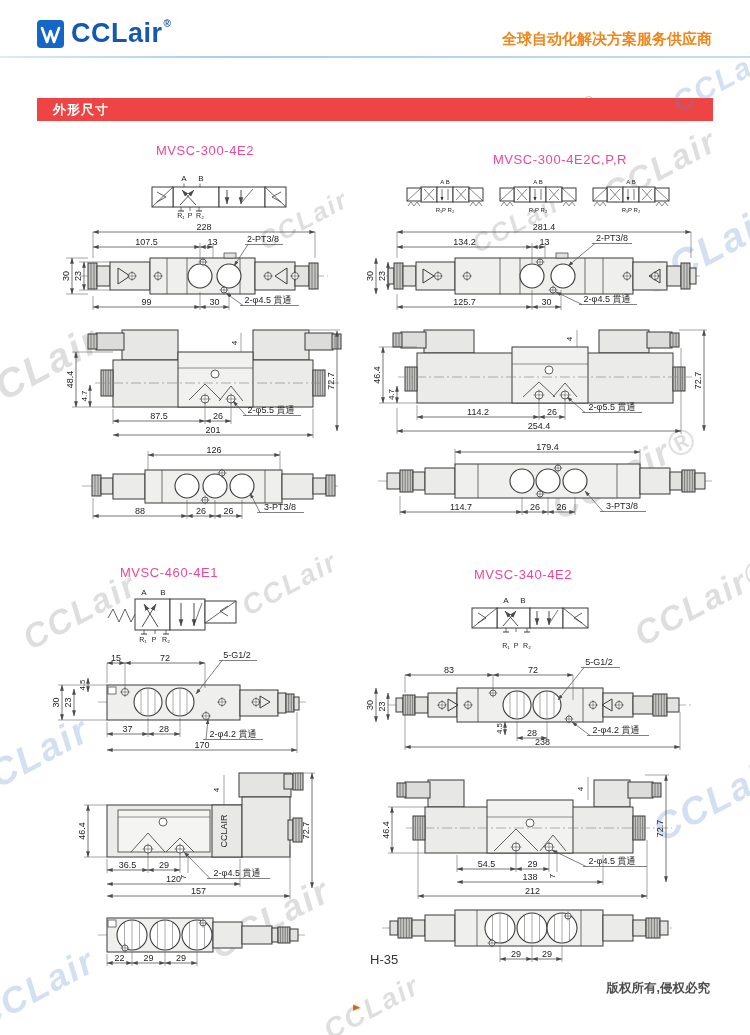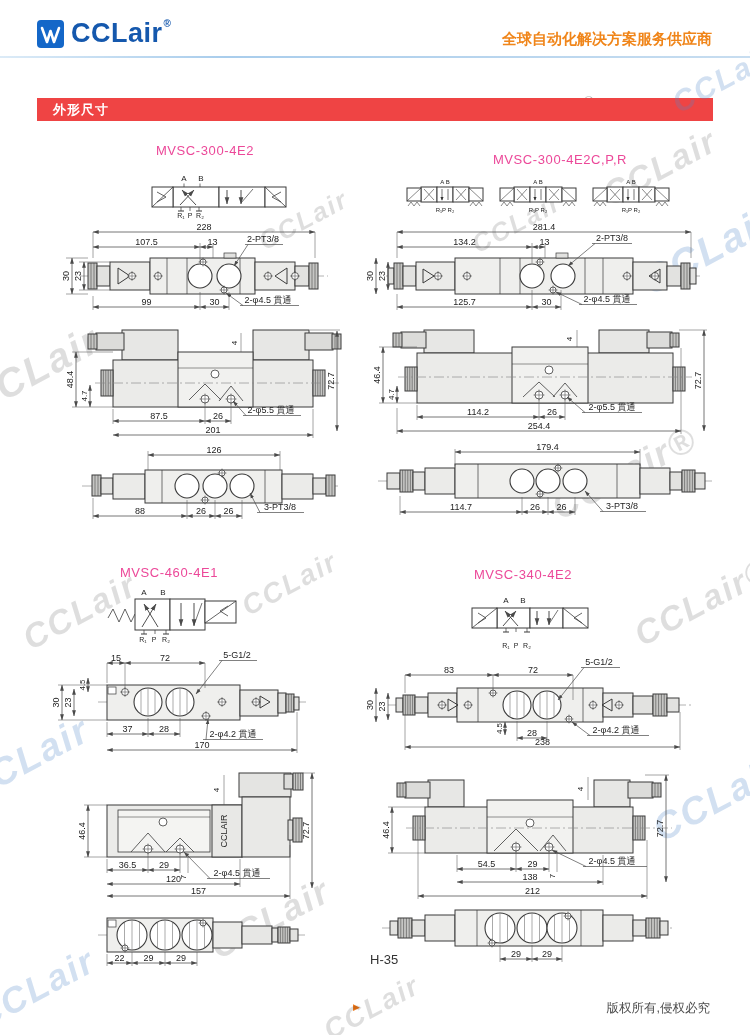--- a/index.html
+++ b/index.html
@@ -23,21 +23,21 @@
       transform:rotate(-28deg);white-space:nowrap;pointer-events:none;z-index:1}
   .wm.gray{color:rgba(0,0,0,0.13)}
   .wm.blue{color:rgba(80,135,200,0.26)}
   .regmark{position:absolute;left:584px;top:94px;font-size:13px;color:rgba(0,0,0,0.35)}
   
   #dwg{position:absolute;left:0;top:0;z-index:2}
   #dwg text{font-family:"Liberation Sans",sans-serif}
   
   .foot-arrow{position:absolute;left:353px;top:1002px;font-size:9px;color:#f07818}
   .foot-page{position:absolute;left:370px;top:952px;font-size:13px;color:#333}
-  .foot-copy{position:absolute;right:40px;top:1000px;font-size:12.5px;font-weight:normal;color:#4d4d4d}
+  .foot-copy{position:absolute;right:40px;top:980px;font-size:12.5px;font-weight:bold;color:#4d4d4d}
 </style>
 </head>
 <body>
 
 <div class="page">
 
   <div class="wm gray" style="left:598px;top:148px;font-size:34px">CCLair</div>
   <div class="wm blue" style="left:636px;top:228px;font-size:40px">CCLair</div>
   <div class="wm gray" style="left:255px;top:205px;font-size:26px">CCLair</div>
   <div class="wm gray" style="left:468px;top:208px;font-size:26px">CCLair</div>

